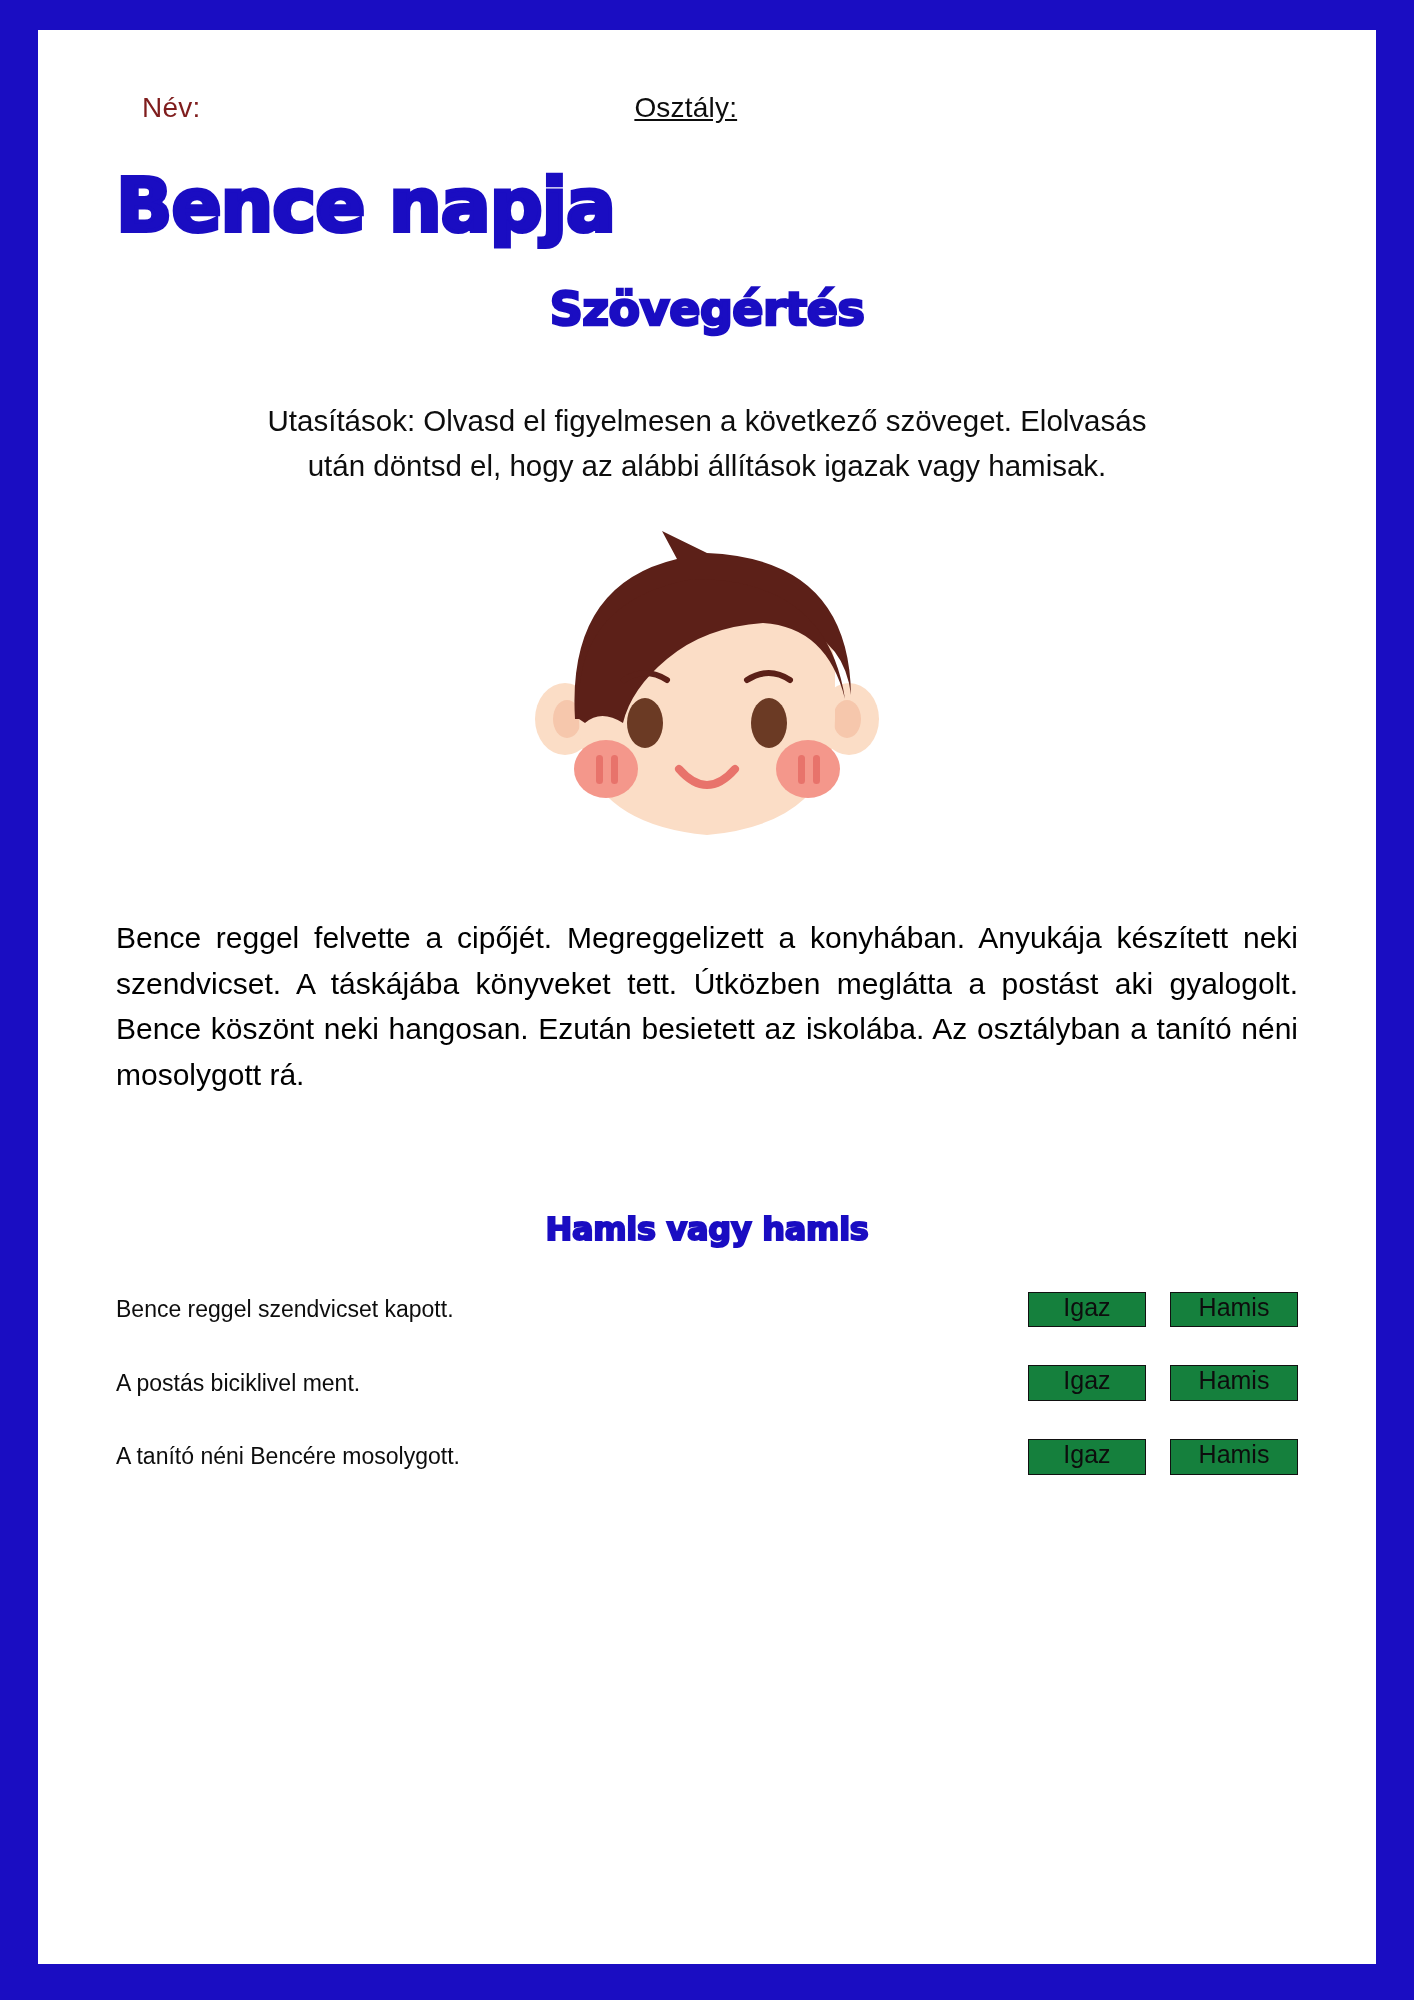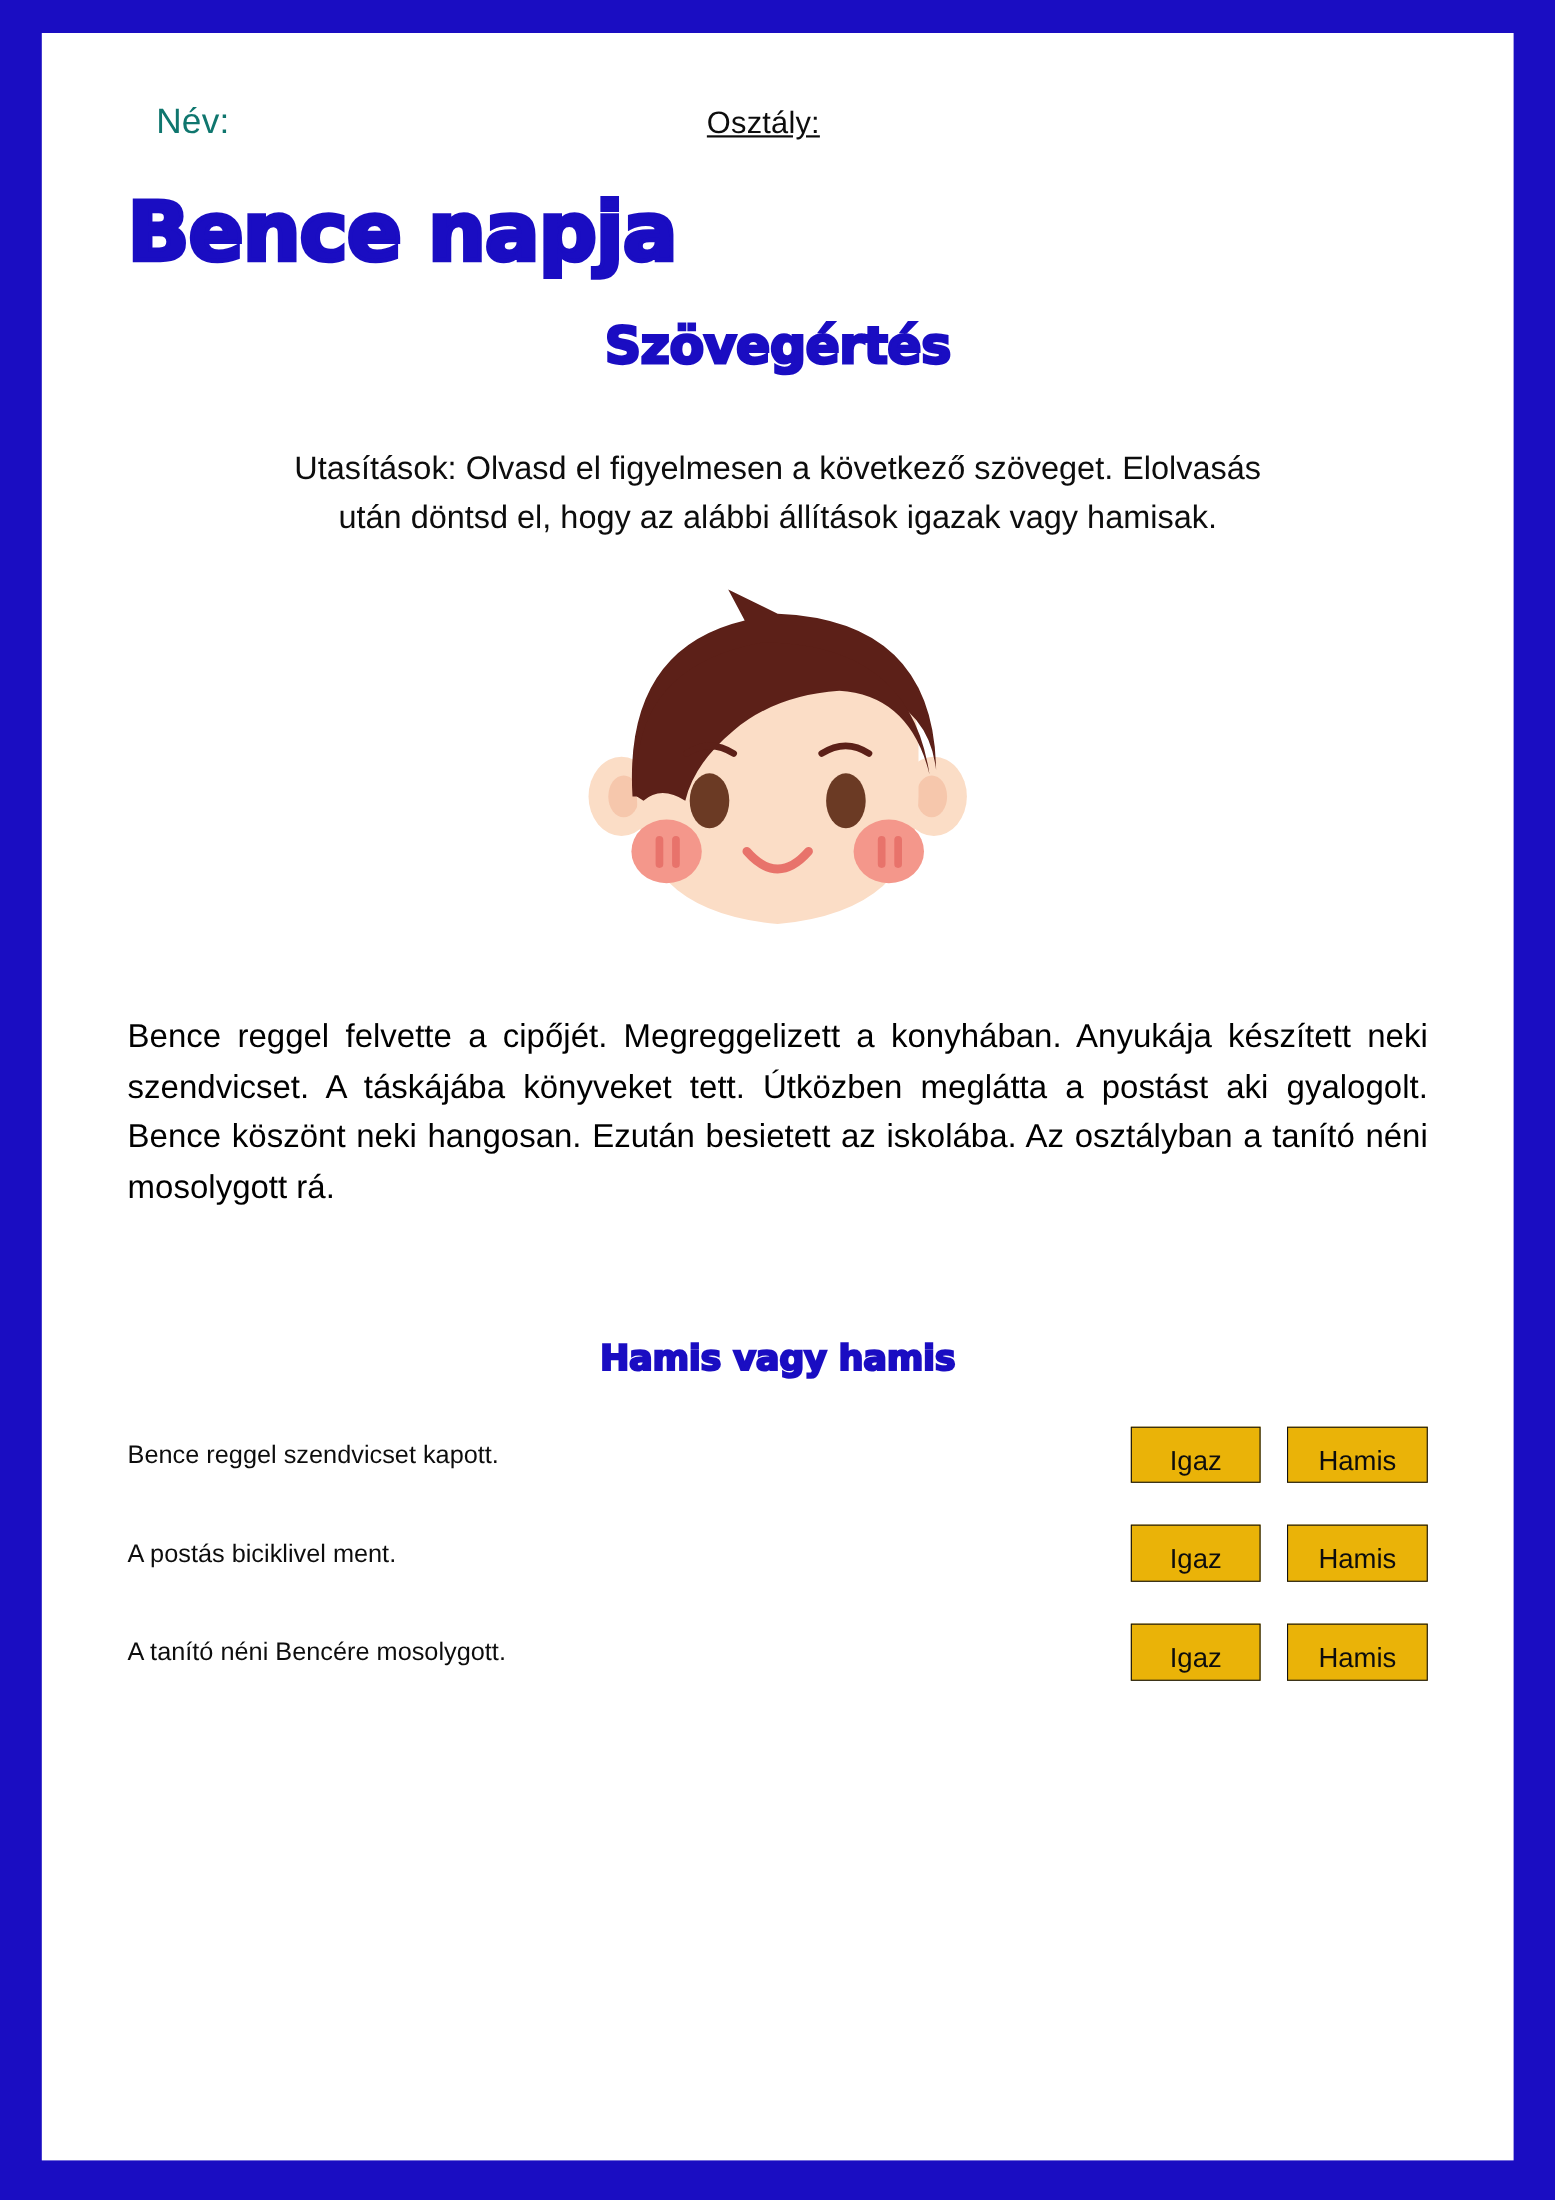--- a/index.html
+++ b/index.html
@@ -29,21 +29,21 @@
     overflow: hidden;
   }
 
   
   .header-row {
     display: flex;
     align-items: baseline;
     margin-top: 22px;
     padding-left: 26px;
   }
-  .field-name { font-size: 32px; color: #0f766e; letter-spacing: .2px; }
+  .field-name { font-size: 28px; color: #7f1d1d; letter-spacing: .2px; }
   .field-class {
     font-size: 28px; color: #0D0D0D; letter-spacing: .2px;
     margin-left: 434px;
     text-decoration: underline;
   }
 
   
   .title-main {
     margin-top: 44px;
     font-family: "DejaVu Sans", sans-serif;
@@ -120,24 +120,24 @@
     white-space: nowrap;
   }
   .stmt-options {
     flex: 0 0 auto;
     display: flex;
     align-items: center;
     gap: 24px;
   }
   .opt-box {
     border: 1.6px solid #111111;
-    background: #eab308;
+    background: #15803d;
     font-size: 25px;
     color: #0D0D0D;
-    padding: 16px 0 5px 0;
+    padding: 0 0 5px 0;
     text-align: center;
     min-width: 118px;
     line-height: 1.15;
   }
   .opt-box.hamis { min-width: 128px; }
 </style>
 </head>
 <body>
 
 <div class="page">

